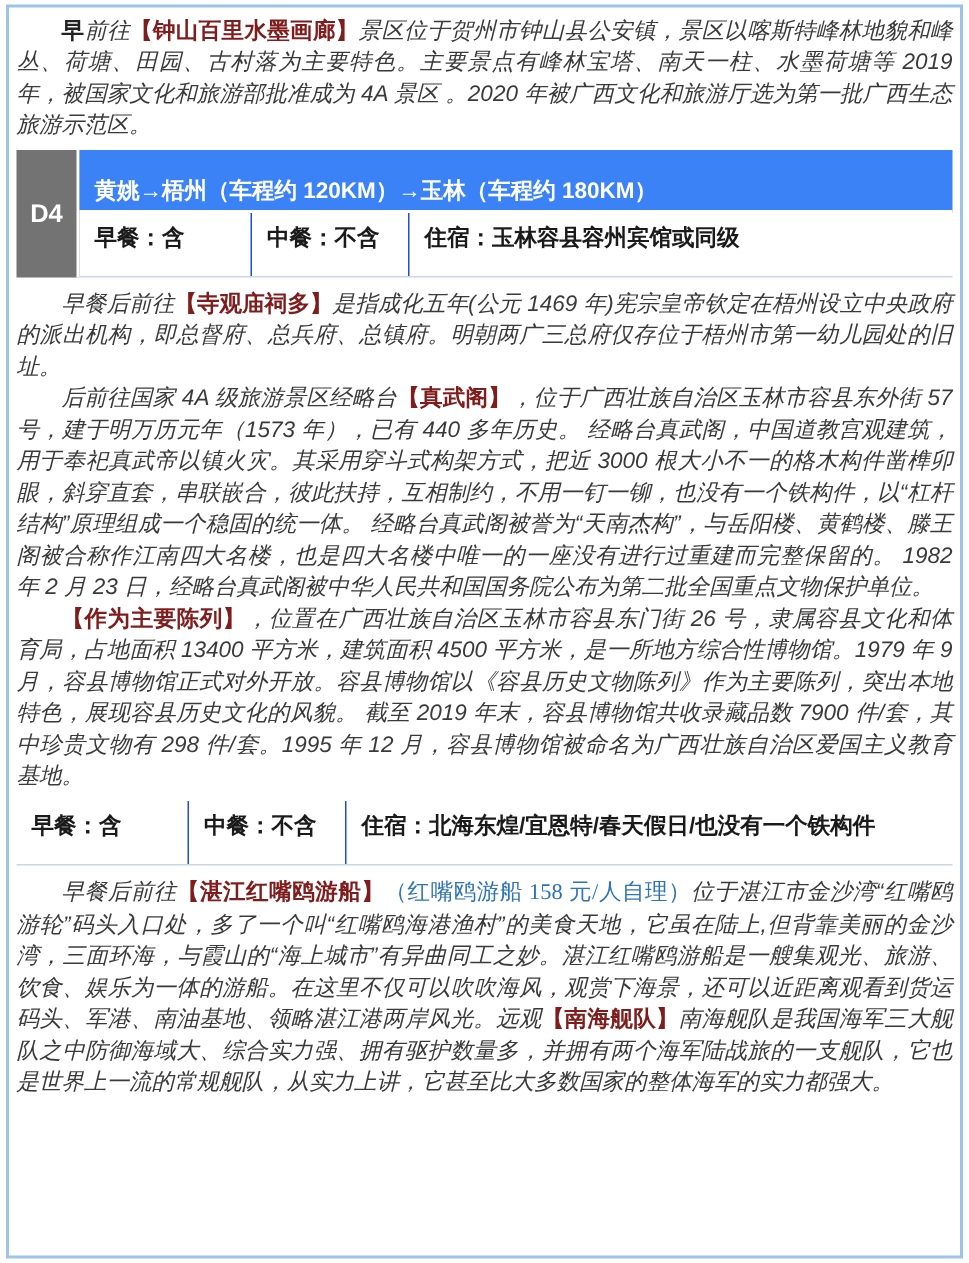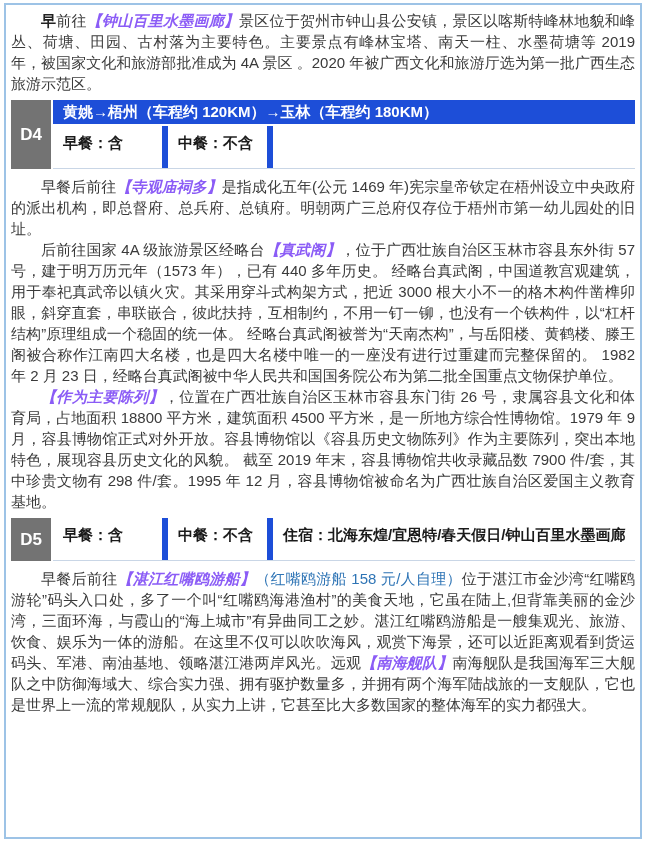--- a/index.html
+++ b/index.html
@@ -8,59 +8,59 @@
     box-sizing:border-box;
     width:638px;height:836px;
     margin:3px 4px;
     border:2px solid #9DC3E6;
     background:#fff;
     padding:5px 5px 4px 5px;
     overflow:hidden;
   }
   .doc-text{color:#3A3A3A;font-size:15px;line-height:21px;text-align:justify;}
   p.para{margin:0;text-indent:2em;}
-  .seg-normal{color:#3A3A3A;}
-  .seg-red{color:#8b5cf6;font-weight:700;font-style:italic;}
-  .seg-blue{color:#2E74B5;}
+  .seg-normal{color:#3A3A3A;font-style:italic;}
+  .seg-red{color:#7f1d1d;font-weight:700;}
+  .seg-blue{color:#2E74B5;font-family:Liberation Serif, serif;}
   .seg-bold{color:#222;font-weight:700;}
 
   
   .day-table{
     display:flex;
     margin:6px 0 7px 0;
     width:100%;
   }
   .day-label{
     flex:0 0 40px;
     background:#737373;
     color:#fff;
     font-weight:700;
     font-size:17px;
     display:flex;align-items:center;justify-content:center;
     border-right:2px solid #fff;
   }
   .day-right{flex:1;display:flex;flex-direction:column;min-width:0;}
   .route-row{
-    background:#1d4ed8;
+    background:#3b82f6;
     color:#fff;
     font-weight:700;
     font-size:15px;
     line-height:22px;
-    padding:1px 0 1px 10px;
+    padding:17px 0 1px 10px;
     border-bottom:2px solid #fff;
     white-space:nowrap;overflow:hidden;
   }
   .meals-row{
     display:flex;
     min-height:42px;
     border-bottom:1px solid #C9D6E6;
   }
   .meal-cell{
     box-sizing:border-box;
-    border-right:6px solid #1d4ed8;
+    border-right:1px solid #1d4ed8;
     padding:3px 6px 2px 10px;
     font-weight:700;
     font-size:15px;
     line-height:27px;
     color:#1A1A1A;
   }
   .meal-cell.c1{flex:0 0 115px;}
   .meal-cell.c2{flex:0 0 105px;}
   .meal-cell.c3{flex:0 0 133px;}
   .meal-cell.c4{flex:1;border-right:none;}
@@ -73,36 +73,36 @@
   <p class="para"><span class="seg-bold">早</span><span class="seg-normal">前往</span><span class="seg-red">【钟山百里水墨画廊】</span><span class="seg-normal">景区位于贺州市钟山县公安镇，景区以喀斯特峰林地貌和峰丛、荷塘、田园、古村落为主要特色。主要景点有峰林宝塔、南天一柱、水墨荷塘等 2019 年，被国家文化和旅游部批准成为 4A 景区 。2020 年被广西文化和旅游厅选为第一批广西生态旅游示范区。</span></p>
 
 
   <div class="day-table">
     <div class="day-label">D4</div>
     <div class="day-right">
       <div class="route-row">黄姚→梧州（车程约 120KM）→玉林（车程约 180KM）</div>
       <div class="meals-row">
         <div class="meal-cell c1">早餐：含</div>
         <div class="meal-cell c2">中餐：不含</div>
+        <div class="meal-cell c4">住宿：玉林容县容州宾馆或同级</div>
       </div>
     </div>
   </div>
 
   <p class="para"><span class="seg-normal">早餐后前往</span><span class="seg-red">【寺观庙祠多】</span><span class="seg-normal">是指成化五年(公元 1469 年)宪宗皇帝钦定在梧州设立中央政府的派出机构，即总督府、总兵府、总镇府。明朝两广三总府仅存位于梧州市第一幼儿园处的旧址。</span></p>
 
   <p class="para"><span class="seg-normal">后前往国家 4A 级旅游景区经略台</span><span class="seg-red">【真武阁】</span><span class="seg-normal">，位于广西壮族自治区玉林市容县东外街 57 号，建于明万历元年（1573 年），已有 440 多年历史。 经略台真武阁，中国道教宫观建筑，用于奉祀真武帝以镇火灾。其采用穿斗式构架方式，把近 3000 根大小不一的格木构件凿榫卯眼，斜穿直套，串联嵌合，彼此扶持，互相制约，不用一钉一铆，也没有一个铁构件，以“杠杆结构”原理组成一个稳固的统一体。 经略台真武阁被誉为“天南杰构”，与岳阳楼、黄鹤楼、滕王阁被合称作江南四大名楼，也是四大名楼中唯一的一座没有进行过重建而完整保留的。 1982 年 2 月 23 日，经略台真武阁被中华人民共和国国务院公布为第二批全国重点文物保护单位。</span></p>
 
-  <p class="para"><span class="seg-red">【作为主要陈列】</span><span class="seg-normal">，位置在广西壮族自治区玉林市容县东门街 26 号，隶属容县文化和体育局，占地面积 18800 平方米，建筑面积 4500 平方米，是一所地方综合性博物馆。1979 年 9 月，容县博物馆正式对外开放。容县博物馆以《容县历史文物陈列》作为主要陈列，突出本地特色，展现容县历史文化的风貌。 截至 2019 年末，容县博物馆共收录藏品数 7900 件/套，其中珍贵文物有 298 件/套。1995 年 12 月，容县博物馆被命名为广西壮族自治区爱国主义教育基地。</span></p>
+  <p class="para"><span class="seg-red">【作为主要陈列】</span><span class="seg-normal">，位置在广西壮族自治区玉林市容县东门街 26 号，隶属容县文化和体育局，占地面积 13400 平方米，建筑面积 4500 平方米，是一所地方综合性博物馆。1979 年 9 月，容县博物馆正式对外开放。容县博物馆以《容县历史文物陈列》作为主要陈列，突出本地特色，展现容县历史文化的风貌。 截至 2019 年末，容县博物馆共收录藏品数 7900 件/套，其中珍贵文物有 298 件/套。1995 年 12 月，容县博物馆被命名为广西壮族自治区爱国主义教育基地。</span></p>
 
   <div class="day-table">
-    <div class="day-label">D5</div>
     <div class="day-right">
       <div class="meals-row">
         <div class="meal-cell c1">早餐：含</div>
         <div class="meal-cell c2">中餐：不含</div>
-        <div class="meal-cell c4">住宿：北海东煌/宜恩特/春天假日/钟山百里水墨画廊</div>
+        <div class="meal-cell c4">住宿：北海东煌/宜恩特/春天假日/也没有一个铁构件</div>
       </div>
     </div>
   </div>
 
   <p class="para"><span class="seg-normal">早餐后前往</span><span class="seg-red">【湛江红嘴鸥游船】</span><span class="seg-blue">（红嘴鸥游船 158 元/人自理）</span><span class="seg-normal">位于湛江市金沙湾“红嘴鸥游轮”码头入口处，多了一个叫“红嘴鸥海港渔村”的美食天地，它虽在陆上,但背靠美丽的金沙湾，三面环海，与霞山的“海上城市”有异曲同工之妙。湛江红嘴鸥游船是一艘集观光、旅游、饮食、娱乐为一体的游船。在这里不仅可以吹吹海风，观赏下海景，还可以近距离观看到货运码头、军港、南油基地、领略湛江港两岸风光。远观</span><span class="seg-red">【南海舰队】</span><span class="seg-normal">南海舰队是我国海军三大舰队之中防御海域大、综合实力强、拥有驱护数量多，并拥有两个海军陆战旅的一支舰队，它也是世界上一流的常规舰队，从实力上讲，它甚至比大多数国家的整体海军的实力都强大。</span></p>
 
 </div>
 
 </body></html>

